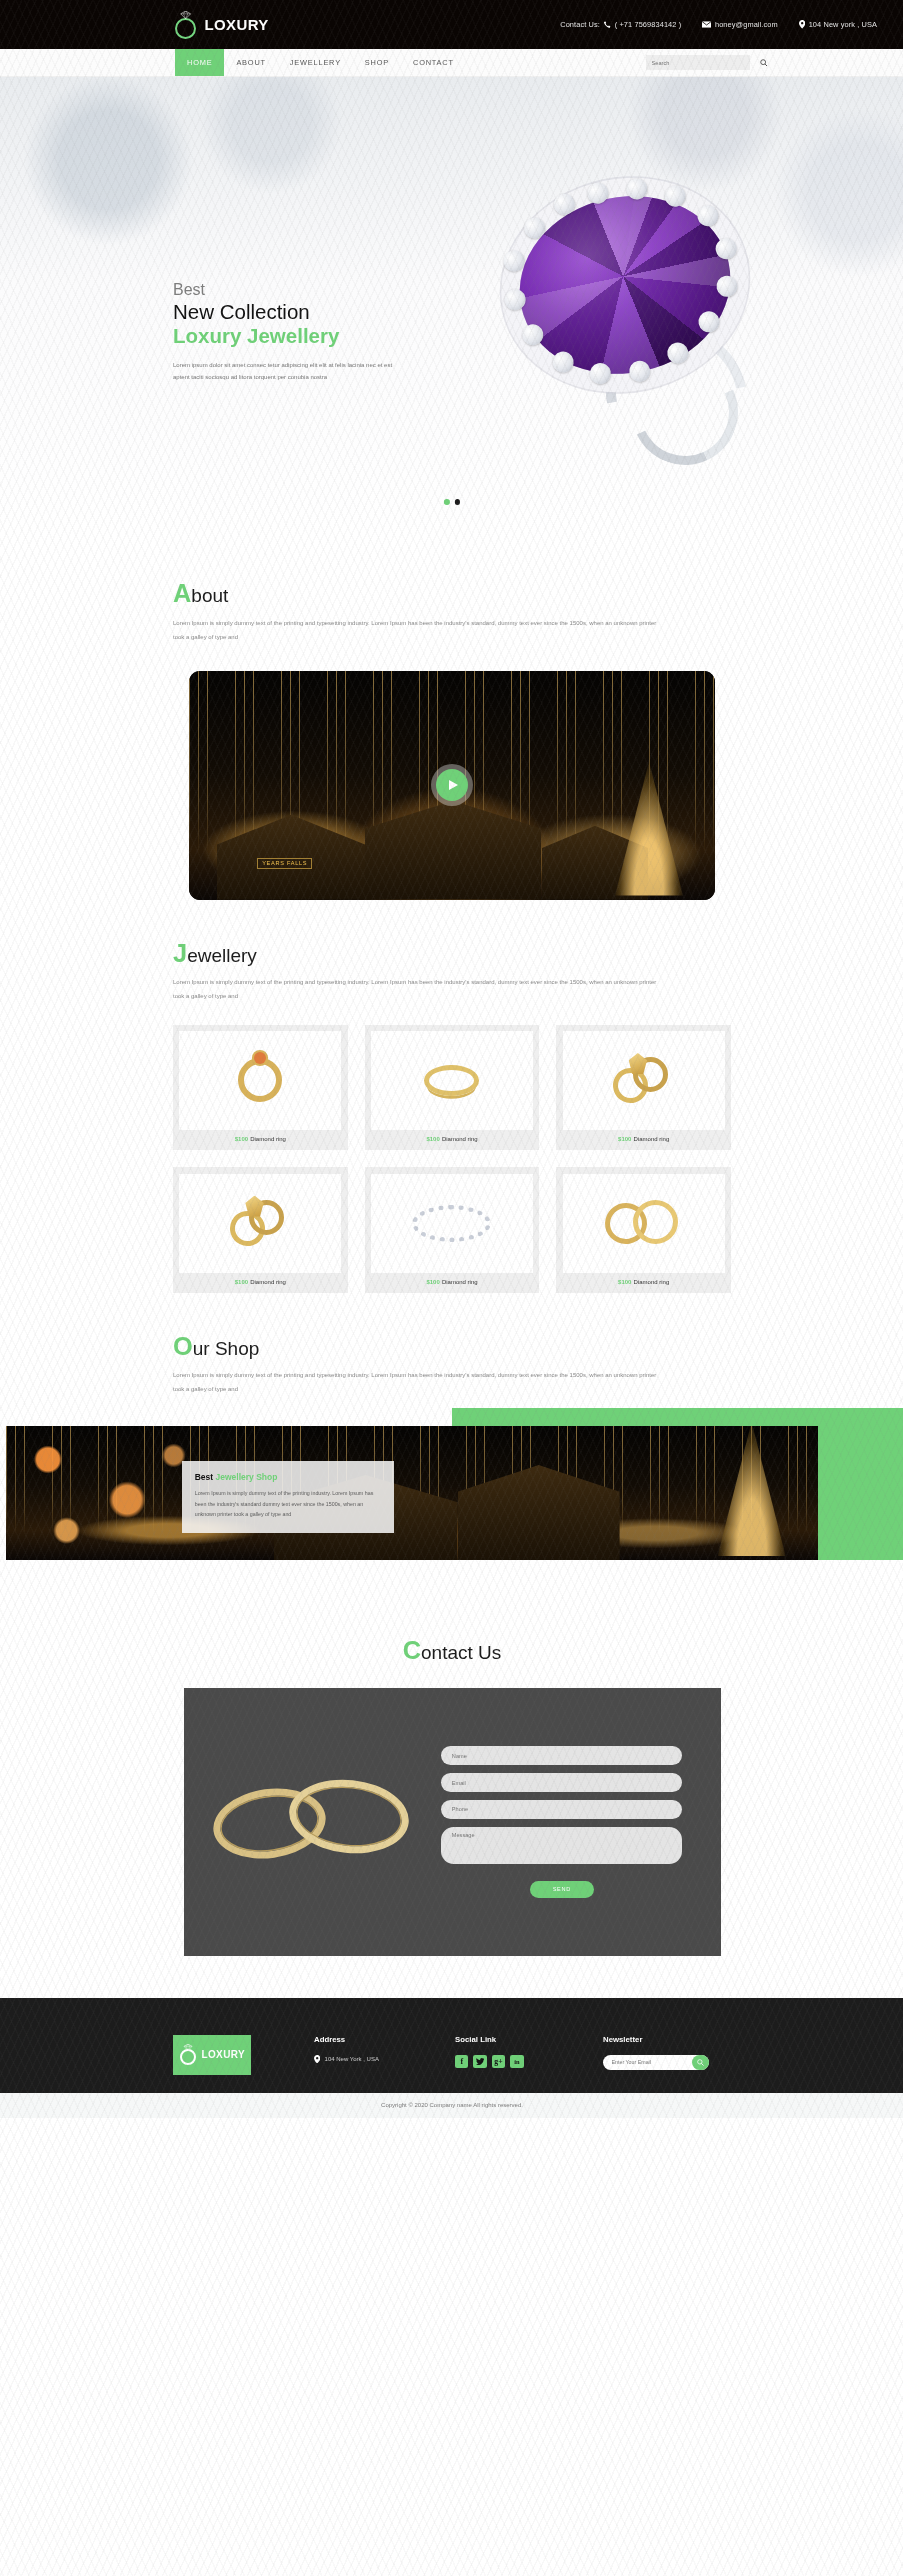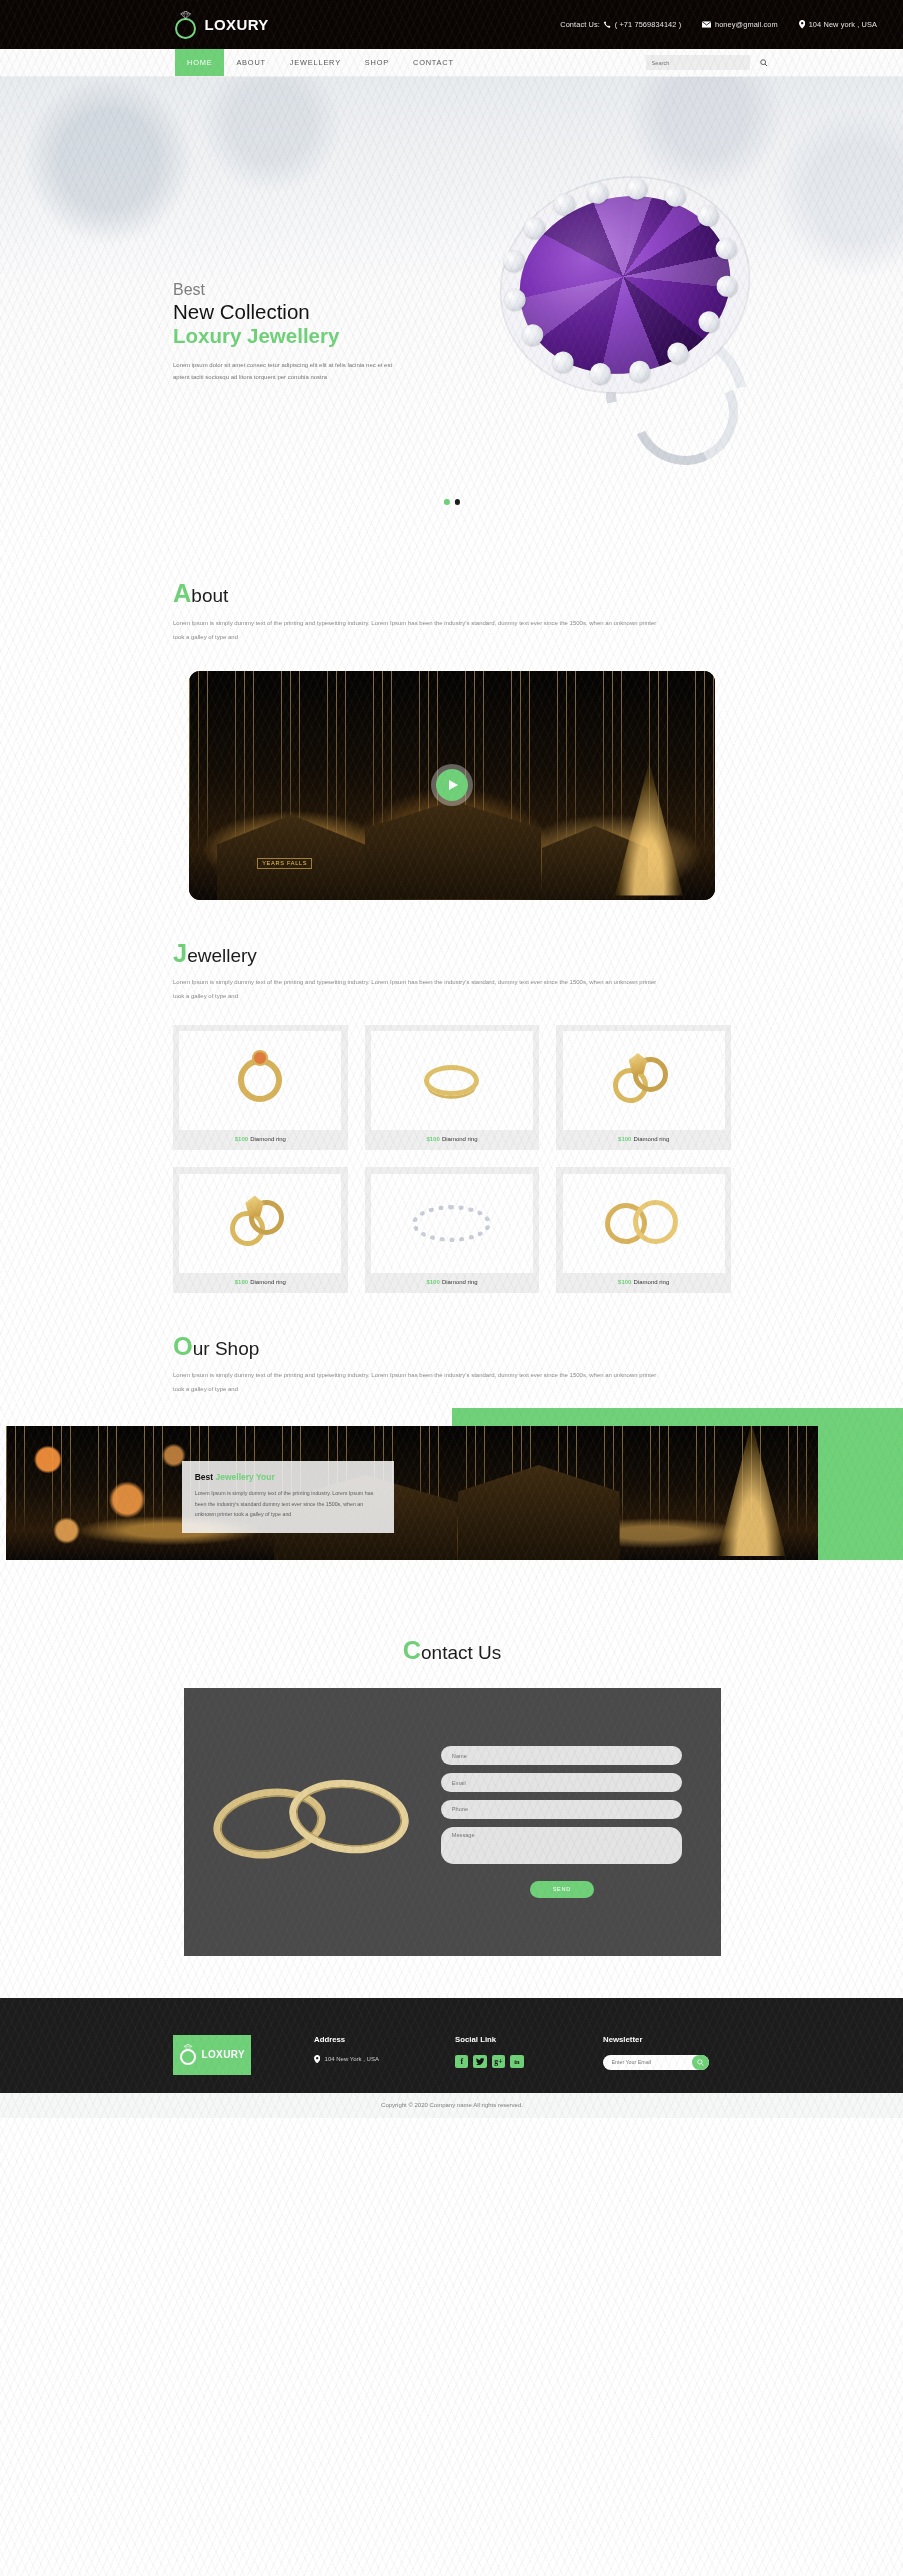--- a/index.html
+++ b/index.html
@@ -509,21 +509,21 @@
     <div class="city"></div>
     <div class="lights"></div>
     <div class="bldg" style="left:268px;width:184px;height:85px;clip-path:polygon(0 32%,50% 0,100% 32%,100% 100%,0 100%)"></div>
     <div class="bldg" style="left:452px;width:162px;height:95px;clip-path:polygon(0 28%,50% 0,100% 28%,100% 100%,0 100%)"></div>
     <div class="tree"></div>
     <div class="snow"></div>
   </div>
   <div class="shop-overlay">
     <h3>
       <span>Best</span>
-      <em>Jewellery Your</em>
+      <em>Jewellery Shop</em>
     </h3>
     <p>Lorem Ipsum is simply dummy text of the printing industry. Lorem Ipsum has been the industry's standard dummy text ever since the 1500s, when an unknown printer took a galley of type and</p>
   </div>
 </div>
 
 <section class="section" style="padding-top:51px;padding-bottom:42px;text-align:center">
   <h2 class="sec-title">
     <span class="cap">C</span><span>ontact Us</span>
   </h2>
   <div class="contact-card">

